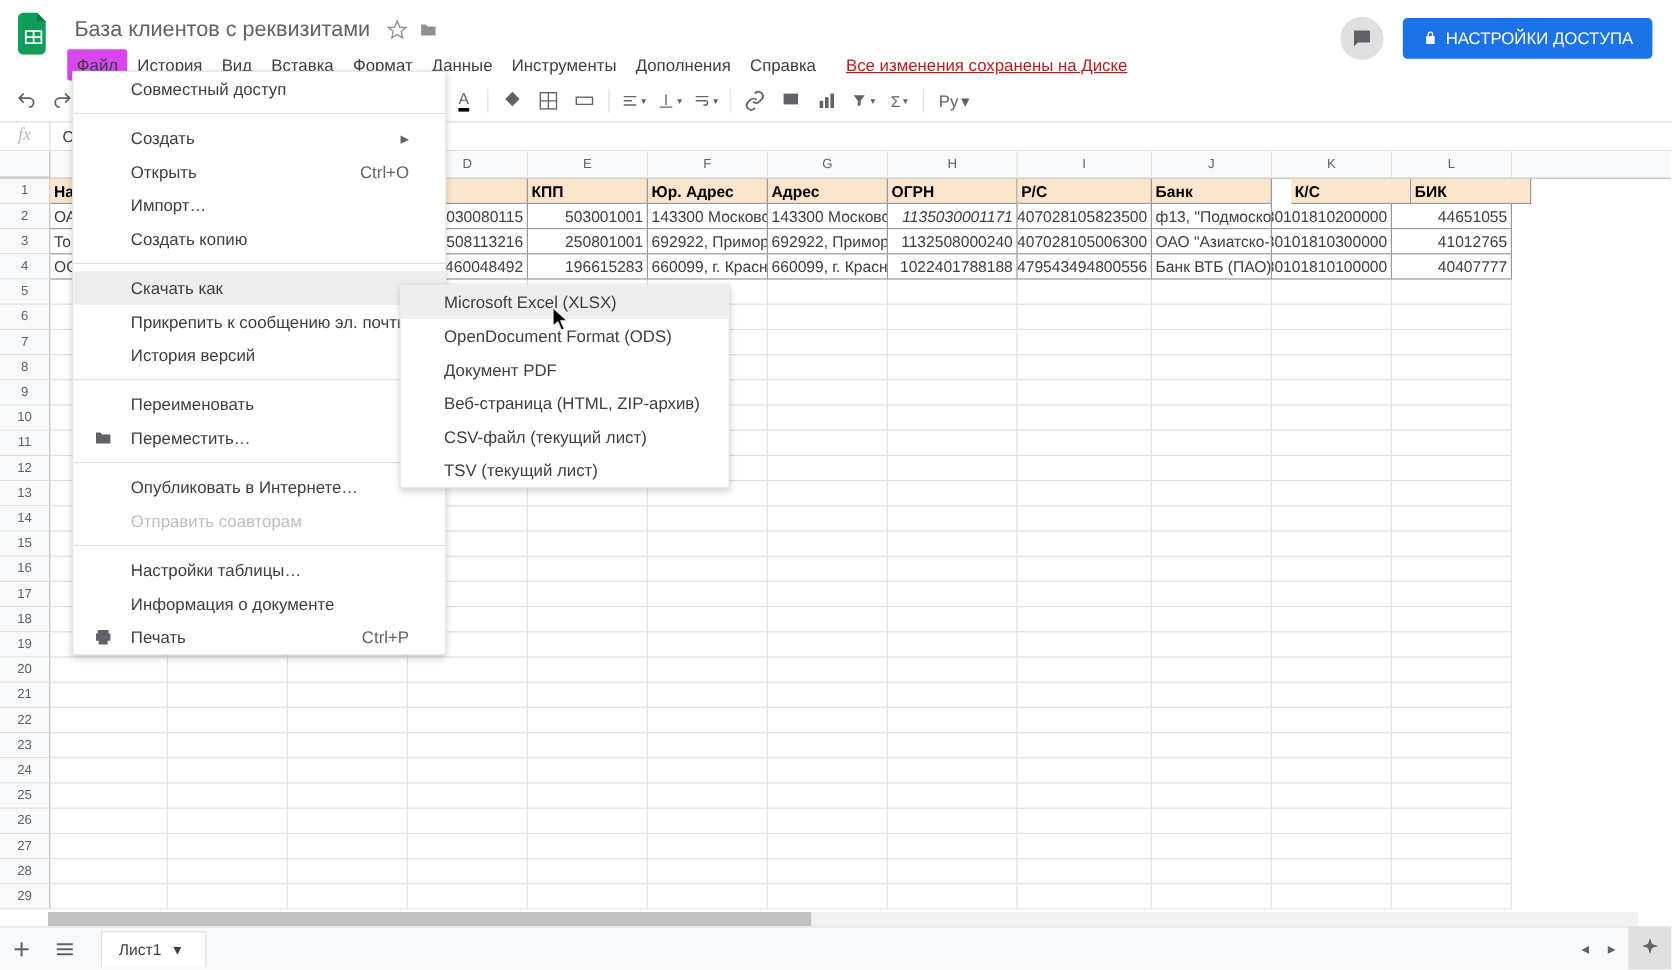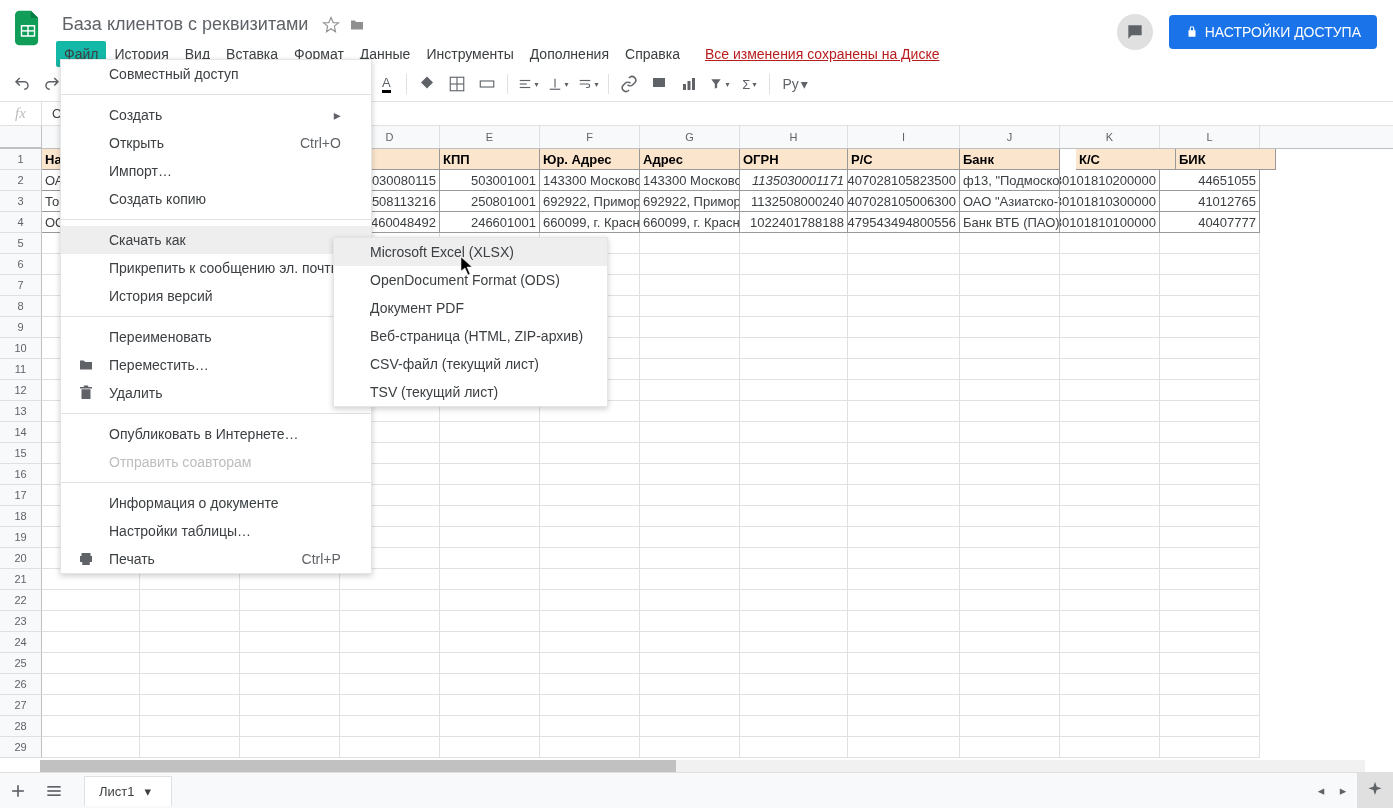--- a/index.html
+++ b/index.html
@@ -6,21 +6,21 @@
 body{font-family:Arial,sans-serif;font-size:13px;color:#3c4043;background:#fff;width:1393px;height:808px;overflow:hidden;position:relative}
 .header{display:flex;align-items:flex-start;padding:8px 16px 0 8px}
 .logo{width:40px;height:40px;display:flex;align-items:center;justify-content:center;margin-right:8px}
 .logo svg{width:26px;height:36px}
 .title-area{flex:1;display:flex;flex-direction:column}
 .title-row{display:flex;align-items:center;gap:8px;padding-top:4px}
 .doc-title{font-size:18px;color:#5f6368;padding:2px 6px}
 .star-icon,.folder-icon{color:#8f8f8f;width:18px;height:18px}
 .menu-bar{display:flex;gap:0;padding-top:4px}
 .menu-item{padding:5px 8px;font-size:14px;color:#3c4043;cursor:pointer;border-radius:2px}
-.menu-item.active{background:#14b8a6}
+.menu-item.active{background:#d946ef}
 .save-status{color:#b91c1c;font-size:14px;text-decoration:underline;margin-left:12px;padding:5px}
 .right-header{display:flex;align-items:center;gap:16px;padding-top:6px}
 .comment-icon{width:36px;height:36px;display:flex;align-items:center;justify-content:center;background:#e0e0e0;border-radius:50%;color:#5f6368}
 .share-btn{background:#1a73e8;color:#fff;padding:9px 16px;border:none;border-radius:4px;font-size:14px;font-weight:500;display:flex;align-items:center;gap:6px;cursor:pointer}
 .toolbar{display:flex;align-items:center;padding:4px 8px;border-bottom:1px solid #e0e0e0;gap:2px}
 .tb-btn{width:28px;height:26px;display:flex;align-items:center;justify-content:center;color:#5f6368;cursor:pointer;border-radius:2px}
 .tb-sep{width:1px;height:20px;background:#e0e0e0;margin:0 4px}
 .tb-text{padding:4px 6px;font-size:14px;color:#5f6368;cursor:pointer;display:flex;align-items:center;gap:4px}
 .tb-dropdown{display:flex;align-items:center;gap:2px}
 .formula-bar{display:flex;align-items:center;border-bottom:1px solid #e0e0e0;height:24px}
@@ -318,21 +318,21 @@
           <div class="cell data-cell num" style="width: 112px;">407028105006300</div>
           <div class="cell data-cell" style="width: 100px;">ОАО "Азиатско-Т</div>
           <div class="cell data-cell num" style="width: 100px;">30101810300000</div>
           <div class="cell data-cell num" style="width: 100px;">41012765</div>
         </div>
         <div class="row">
           <div class="cell data-cell" style="width: 98px;">ОО</div>
           <div class="cell data-cell" style="width: 100px;"></div>
           <div class="cell data-cell" style="width: 100px;">ший</div>
           <div class="cell data-cell num" style="width: 100px;">2460048492</div>
-          <div class="cell data-cell num" style="width: 100px;">246601001</div>
+          <div class="cell data-cell num" style="width: 100px;">196615283</div>
           <div class="cell data-cell" style="width: 100px;">660099, г. Красн</div>
           <div class="cell data-cell" style="width: 100px;">660099, г. Красн</div>
           <div class="cell data-cell num" style="width: 108px;">1022401788188</div>
           <div class="cell data-cell num" style="width: 112px;">479543494800556</div>
           <div class="cell data-cell" style="width: 100px;">Банк ВТБ (ПАО)</div>
           <div class="cell data-cell num" style="width: 100px;">30101810100000</div>
           <div class="cell data-cell num" style="width: 100px;">40407777</div>
         </div>
         <div class="row">
           <div class="cell" style="width: 98px;"></div>
@@ -724,41 +724,33 @@
       <span>Переименовать</span>
     </div>
   <div class="dropdown-item">
       <span class="item-icon">
         <svg viewBox="0 0 24 24" fill="currentColor">
           <path d="M4 6h5l2 2h9v10H4z"></path>
         </svg>
       </span>
       <span>Переместить…</span>
     </div>
-  <div class="dropdown-item">
-      <span class="item-icon">
-        <svg viewBox="0 0 24 24" fill="currentColor">
-          <path d="M6 7h12v13H6zM4 4h16v2H4zM9 2h6v2H9z"></path>
-        </svg>
-      </span>
-      <span>Удалить</span>
-    </div>
   <div class="dropdown-sep"></div>
   <div class="dropdown-item">
       <span>Опубликовать в Интернете…</span>
     </div>
   <div class="dropdown-item disabled">
       <span>Отправить соавторам</span>
     </div>
   <div class="dropdown-sep"></div>
   <div class="dropdown-item">
+      <span>Настройки таблицы…</span>
+    </div>
+  <div class="dropdown-item">
       <span>Информация о документе</span>
-    </div>
-  <div class="dropdown-item">
-      <span>Настройки таблицы…</span>
     </div>
   <div class="dropdown-item">
       <span class="item-icon">
         <svg viewBox="0 0 24 24" fill="currentColor">
           <path d="M6 4h12v4H6zM4 8h16v8h-3v4H7v-4H4zM9 14h6v4H9z"></path>
         </svg>
       </span>
       <span>Печать</span>
       <span class="shortcut">Ctrl+P</span>
     </div>

